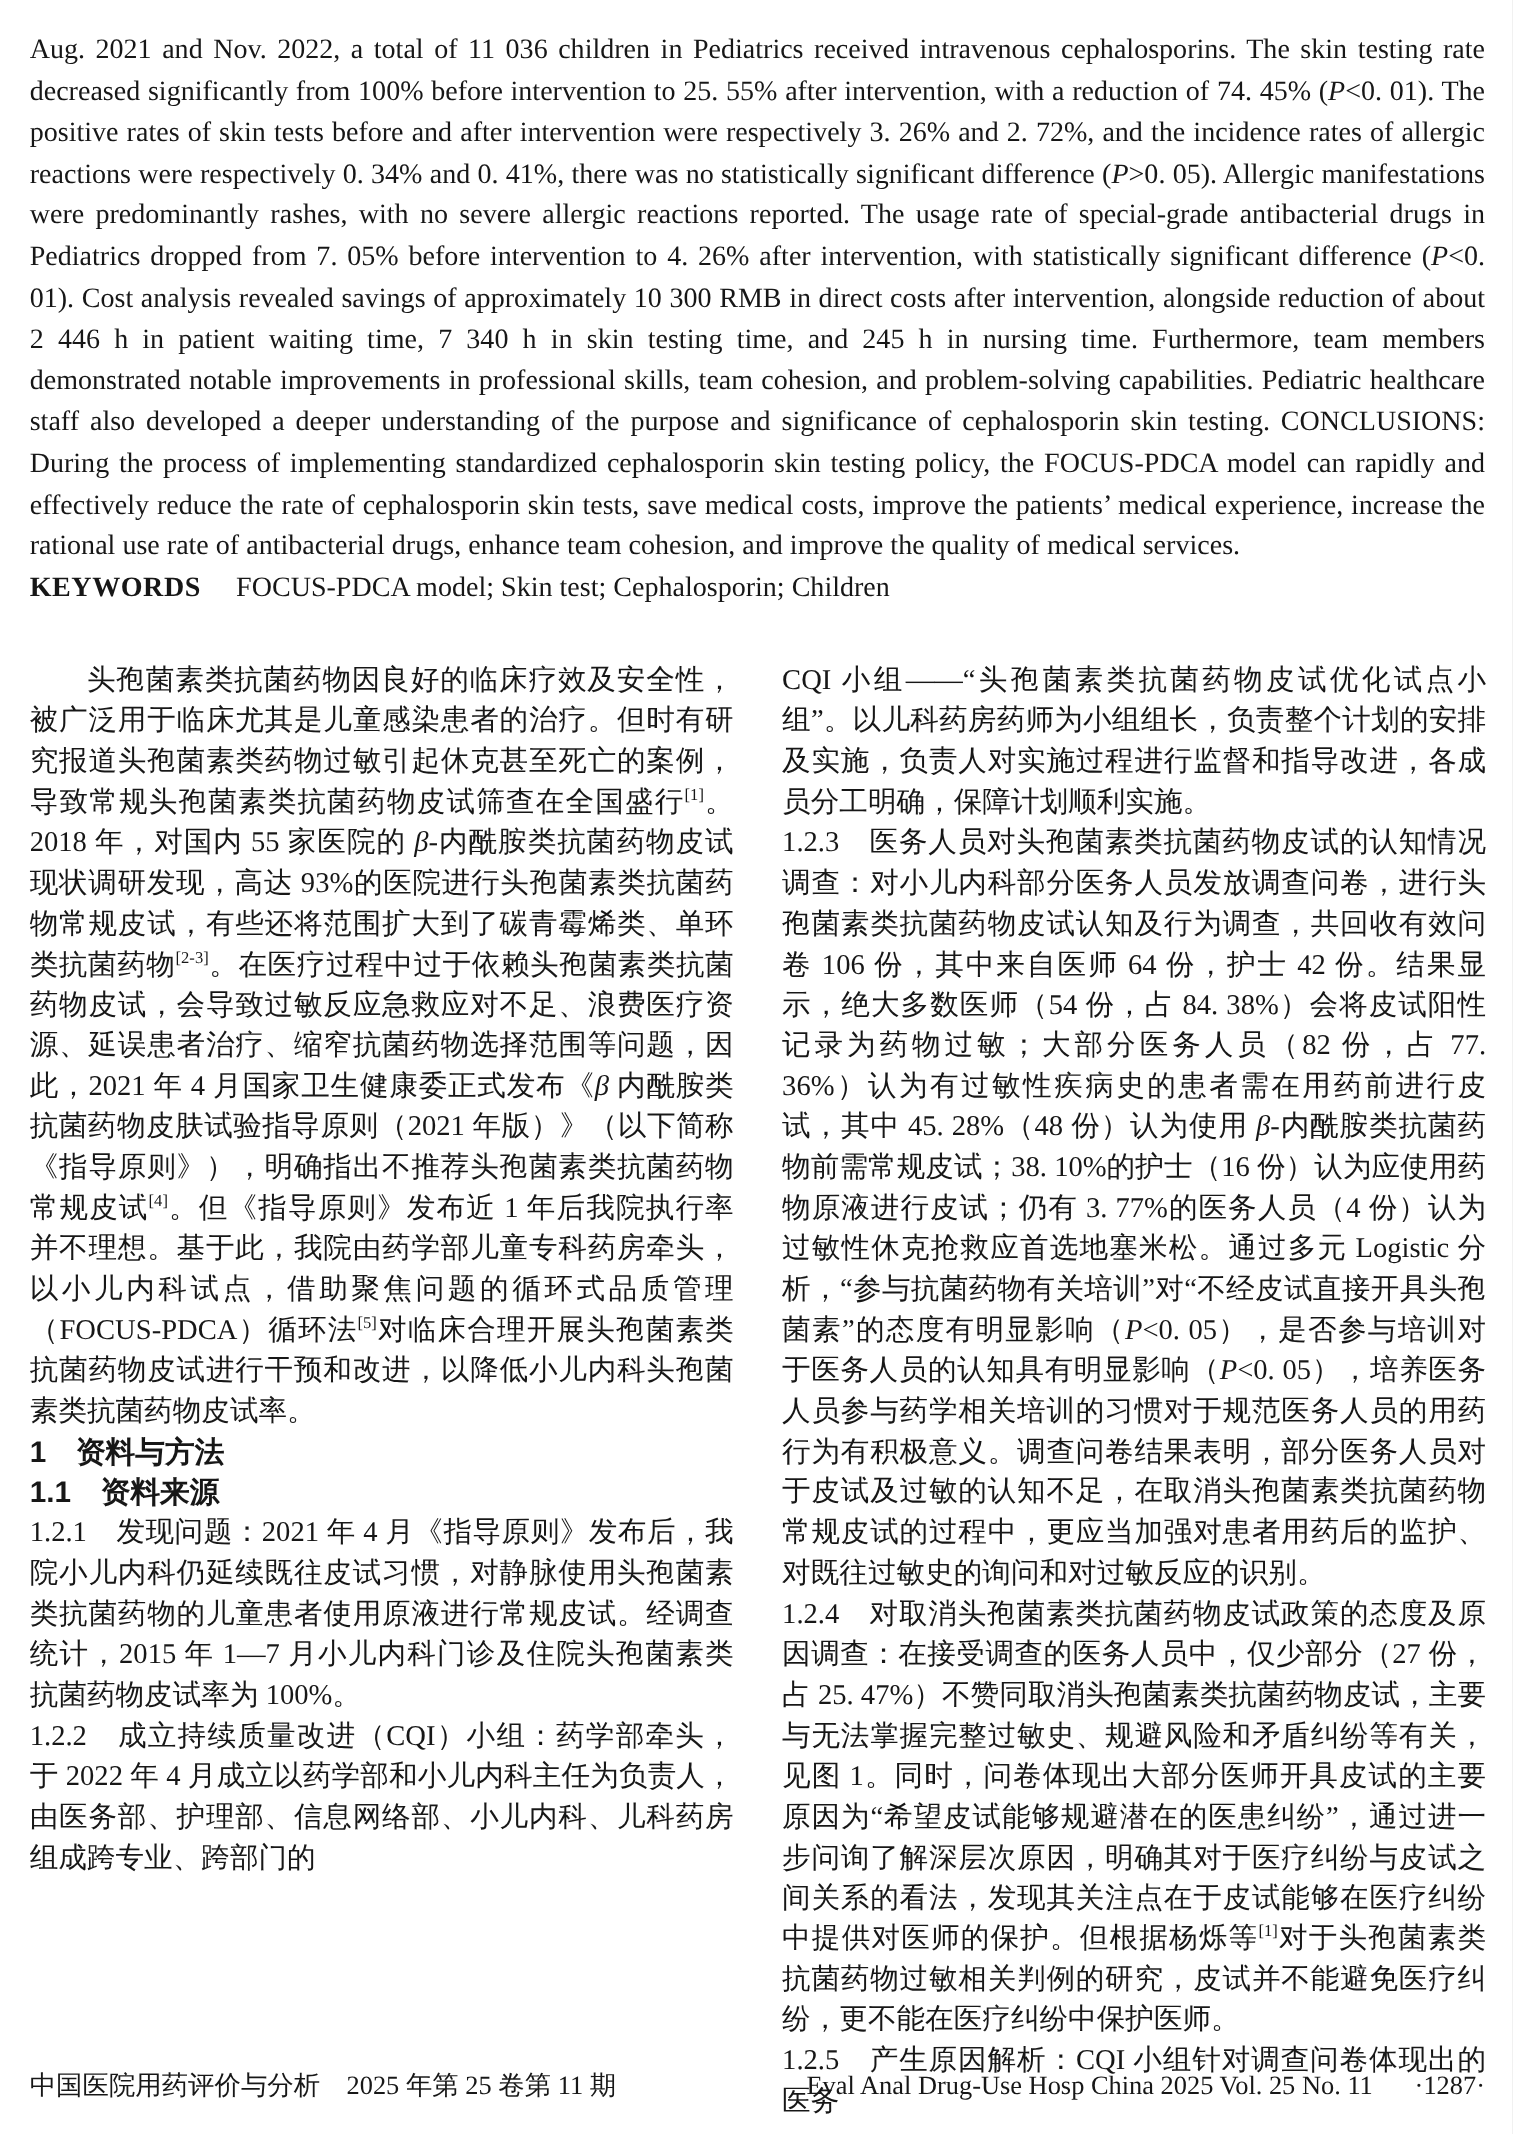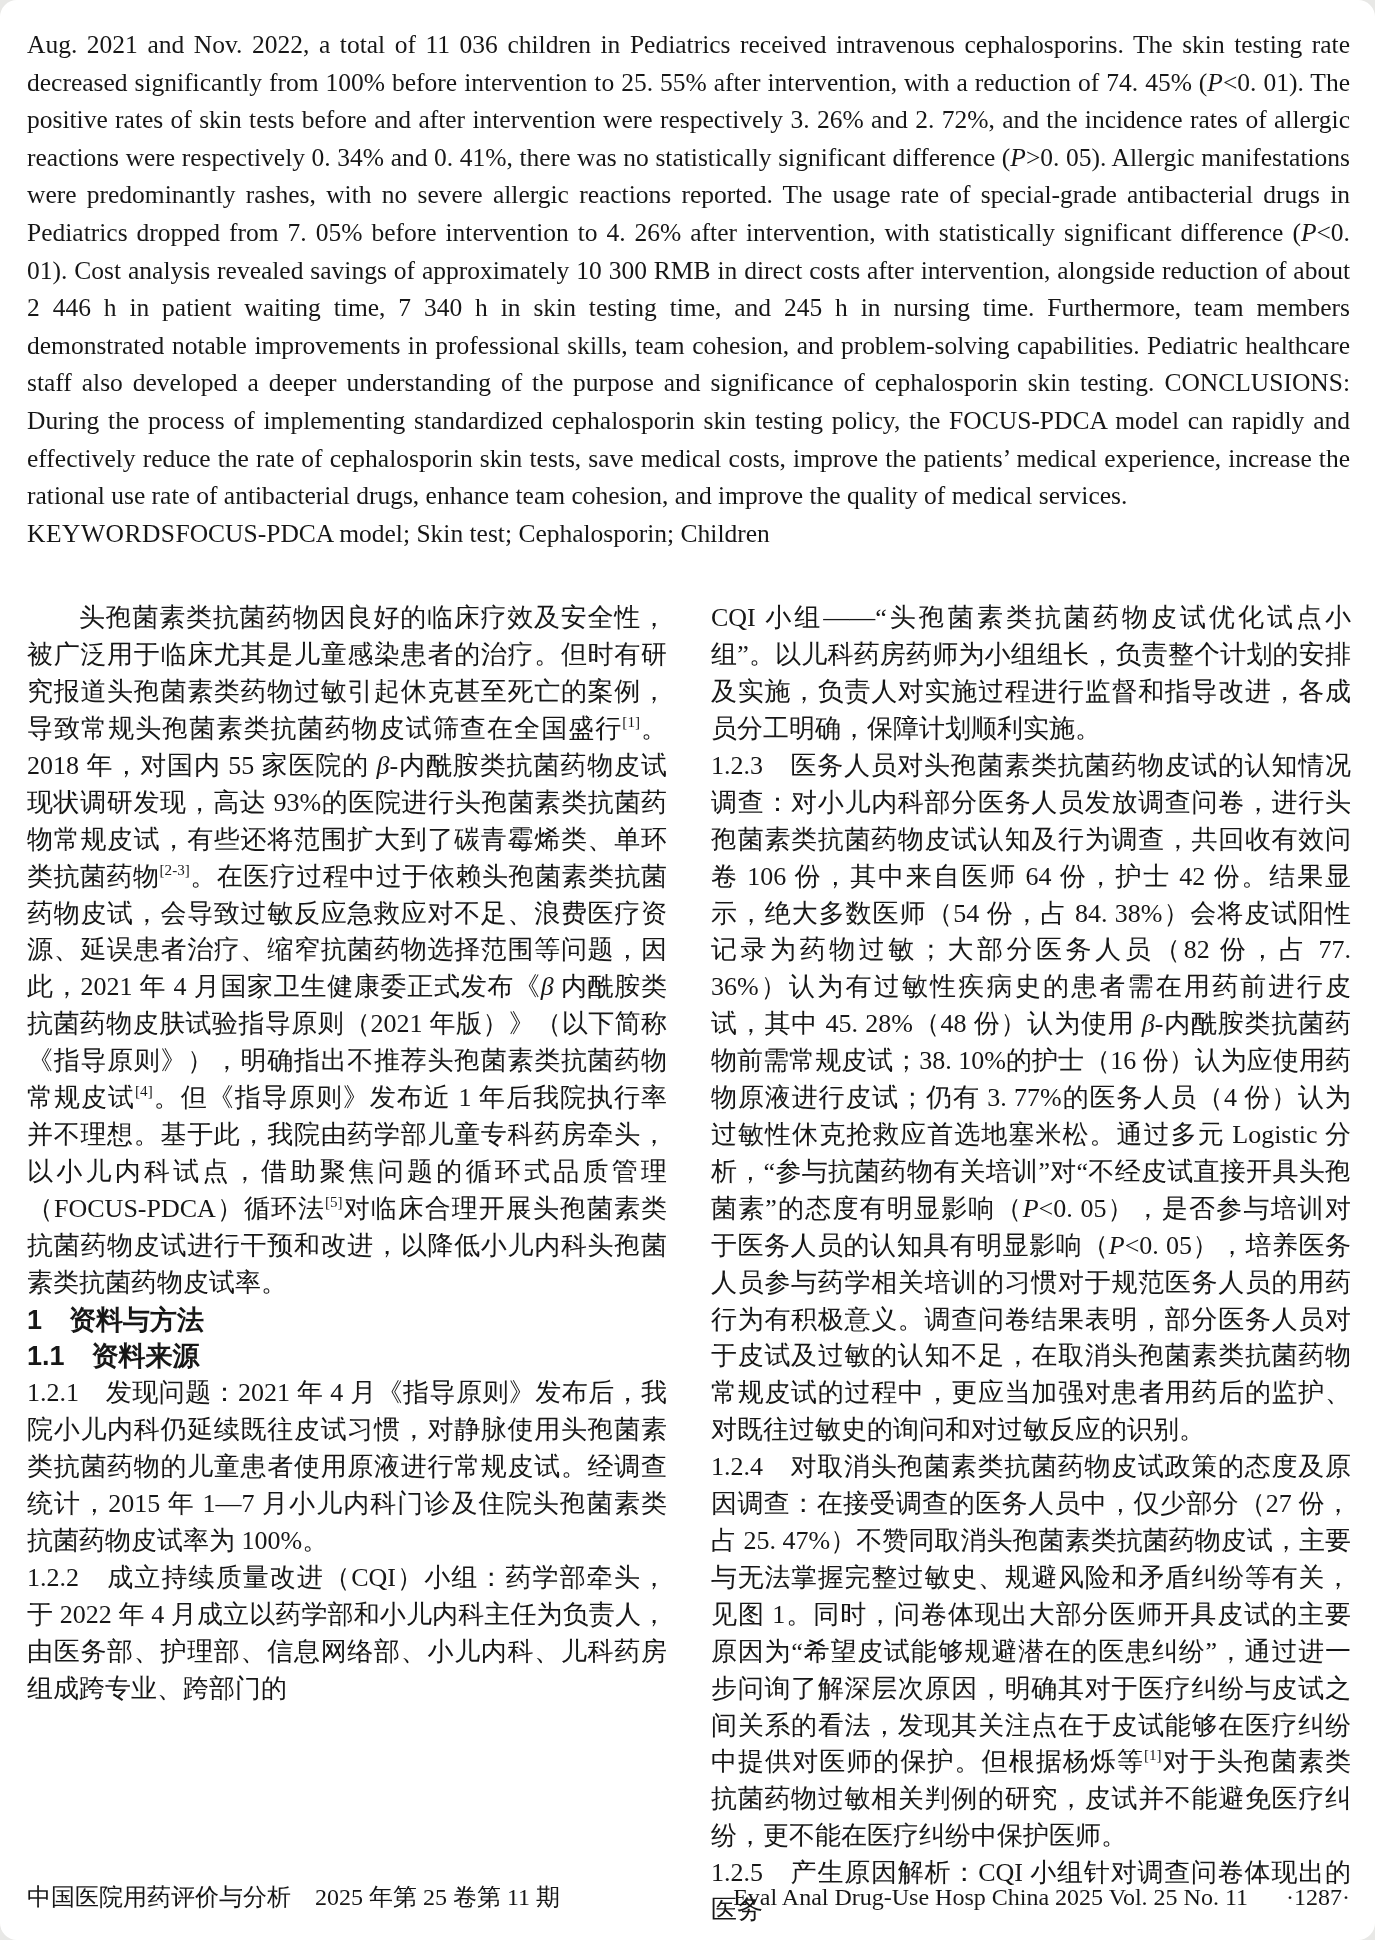--- a/index.html
+++ b/index.html
@@ -1,26 +1,25 @@
 <!DOCTYPE html>
 <html><head>
 <meta charset="utf-8">
 <style>
   html, body { margin: 0; padding: 0; background: #e8e8e6; }
   .page {
     width: 1375px; height: 1940px; margin: 0 auto; position: relative;
     box-sizing: border-box; padding: 26px 25px 0 27px;
     background: #ffffff; color: #171717;
     font-family: "Liberation Serif", serif;
-    border-radius: 17px;
   }
   
   .abstract p { margin: 0; text-align: justify; font-size: 25.5px; line-height: 37.6px; }
   .kw { margin-top: 0; }
-  .kw-label { font-weight: 400; letter-spacing: .5px; }
+  .kw-label { font-weight: 700; margin-right: 32px; letter-spacing: .5px; }
   
   .body-cols { display: flex; gap: 44px; margin-top: 48px; }
   .col { flex: 0 0 640px; width: 640px; font-size: 26px; line-height: 36.9px; text-align: justify; }
   .col p { margin: 0; }
   .col p.indent { text-indent: 2em; }
   .col p.h1, .col p.h2 {
     font-weight: 700; font-family: "Liberation Sans", sans-serif;
     font-size: 27px; text-align: left;
   }
   sup { font-size: 0.58em; line-height: 0; vertical-align: super; }

